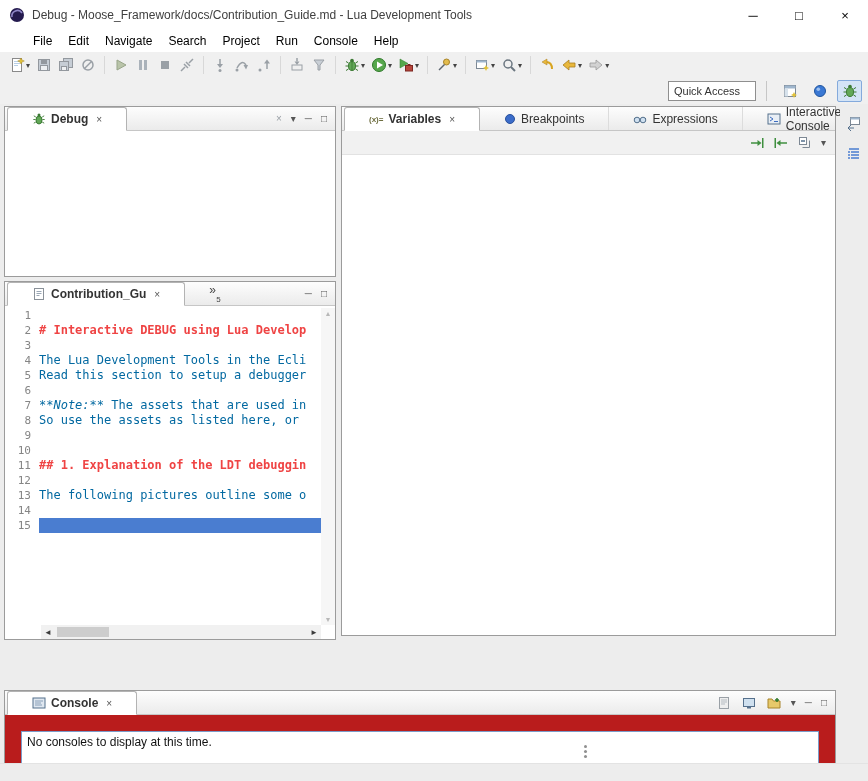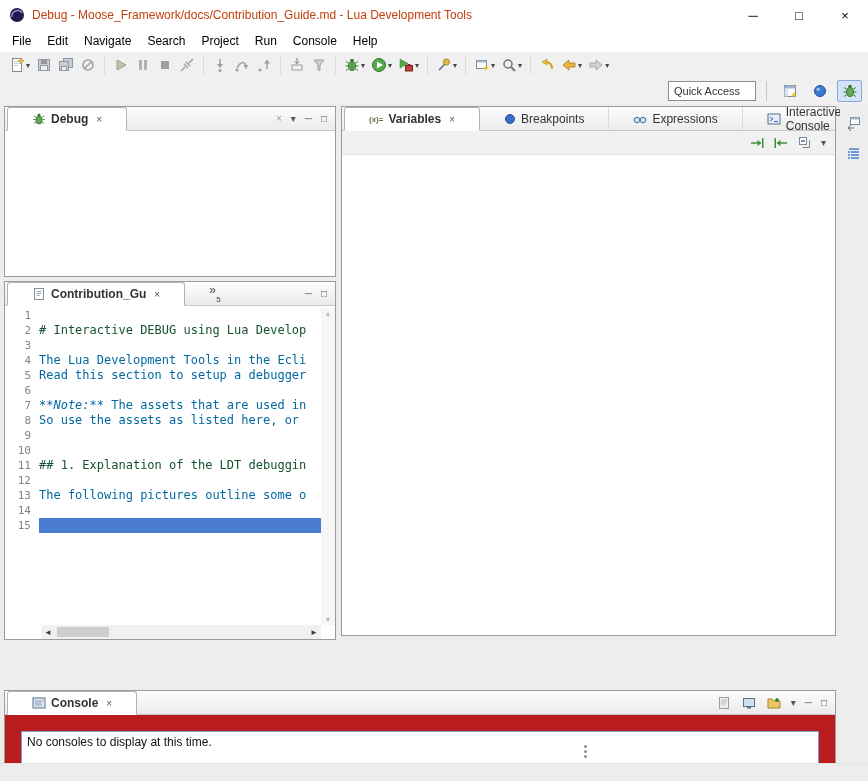--- a/index.html
+++ b/index.html
@@ -3,26 +3,26 @@
 <meta charset="utf-8">
 <style>
   * { margin:0; padding:0; box-sizing:border-box; }
   html,body { width:868px; height:781px; }
   body { position:relative; background:#ededed; font-family:"Liberation Sans",sans-serif; font-size:12px; color:#222; overflow:hidden; }
   svg { display:block; }
 
   
   .titlebar { position:absolute; left:0; top:0; width:100%; height:30px; background:#fff; display:flex; align-items:center; }
   .app-icon { margin:0 7px 0 9px; }
-  .title-text { font-size:12px; color:#c2410c; white-space:nowrap; }
+  .title-text { font-size:12px; color:#404040; white-space:nowrap; }
   .win-controls { margin-left:auto; display:flex; height:100%; }
   .win-btn { width:46px; height:100%; display:flex; align-items:center; justify-content:center; font-size:13px; color:#000; }
 
   
-  .menubar { position:absolute; left:0; top:30px; width:100%; height:22px; background:#fff; display:flex; align-items:center; padding-left:4px; }
+  .menubar { position:absolute; left:0; top:30px; width:100%; height:22px; background:#fff; display:flex; align-items:center; padding-left:25px; }
   .menu-item { padding:2px 8px; color:#000; }
 
   
   .tb1 { position:absolute; left:0; top:52px; width:100%; height:26px; background:#f0f0f0; display:flex; align-items:center; padding-left:6px; }
   .tbtn { height:22px; display:flex; align-items:center; padding:0 3px; border-radius:2px; }
   .dd { font-size:8px; color:#444; margin-left:1px; }
   .tsep { width:1px; height:18px; background:#d8d8d8; margin:0 5px; }
 
   .tb2 { position:absolute; left:0; top:78px; width:100%; height:26px; background:#f0f0f0; display:flex; align-items:center; justify-content:flex-end; padding-right:6px; gap:5px; }
   .quick-access { width:88px; height:20px; border:1px solid #8f8f8f; background:#fff; display:flex; align-items:center; padding-left:5px; color:#333; font-size:11px; }
@@ -48,21 +48,21 @@
 
   
   .chevron { display:flex; flex-direction:column; align-items:flex-start; justify-content:center; margin-left:24px; color:#444; line-height:9px; padding-top:2px; }
   .chev { font-size:12px; }
   .chev-count { font-size:8px; margin-left:7px; }
   .editor-body { position:absolute; top:24px; left:0; right:0; bottom:0; background:#fff; }
   .gutter { position:absolute; top:2px; left:0; width:34px; color:#858585; font-family:"DejaVu Sans Mono",monospace; font-size:11px; text-align:right; padding-right:8px; }
   .gut-row { height:15px; line-height:15px; }
   .code { position:absolute; top:2px; left:34px; right:14px; bottom:14px; font-family:"DejaVu Sans Mono",monospace; font-size:12px; white-space:pre; overflow:hidden; }
   .code-row { height:15px; line-height:15px; color:#0369a1; }
-  .code-row.heading { color:#14532d; font-weight:normal; }
+  .code-row.heading { color:#ef4444; font-weight:bold; }
   .code-row .em { font-style:italic; }
   .code-row.selected { background:#4a7dd0; }
   .vscroll { position:absolute; top:2px; right:0; width:14px; bottom:14px; background:#f6f6f6; display:flex; flex-direction:column; justify-content:space-between; align-items:center; padding:2px 0; }
   .vscroll .sarrow { font-size:7px; color:#b8b8b8; }
   .hscroll { position:absolute; left:36px; right:14px; bottom:0; height:14px; background:#f1f1f1; display:flex; align-items:center; }
   .hscroll .sarrow { width:14px; text-align:center; font-size:8px; color:#3c3c3c; }
   .hthumb { width:52px; height:10px; background:#cdcdcd; margin-left:2px; }
   .hspacer { flex:1; }
 
   

